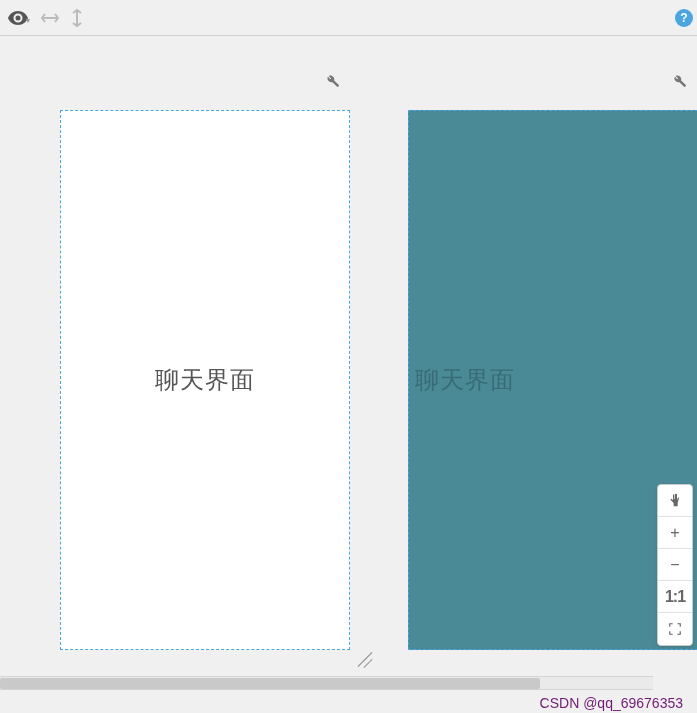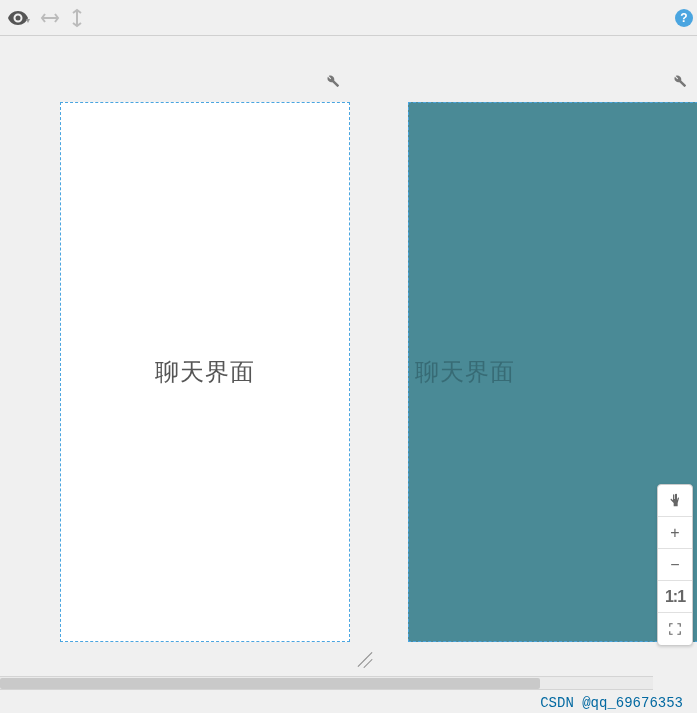--- a/index.html
+++ b/index.html
@@ -46,20 +46,21 @@
     }
     .wrench svg { display:block; }
     .wrench.w1 { left: 326px; top: 38px; }
     .wrench.w2 { left: 673px; top: 38px; }
     .frame {
       position: absolute;
       border: 1px dashed #4aa5e0;
       display: flex;
       align-items: center;
       justify-content: center;
+      margin-top: 8px;
     }
     .frame1 {
       left: 60px; top: 66px;
       width: 290px; height: 540px;
       background: #ffffff;
     }
     .frame2 {
       left: 408px; top: 66px;
       width: 290px; height: 540px;
       background: #4a8a96;
@@ -125,23 +126,23 @@
     .scrollbars-bottom .thumb {
       position: absolute;
       left: 0; top: 1px;
       width: 540px; height: 11px;
       background: #c9c9c9;
       border-radius: 2px;
     }
     .watermark {
       position: absolute;
       right: 14px; bottom: 2px;
-      color: #0369a1;
+      color: #701a75;
       font-size: 14px;
-      font-family: Liberation Mono, monospace;
+      font-family: Liberation Sans, sans-serif;
     }
   </style>
 </head>
 <body>
 
 <div class="toolbar">
   <div class="left-group">
     <span class="eye-icon">
       <svg width="20" height="14" viewBox="0 0 20 14">
           <path fill="currentColor" d="M10 0C5 0 1.7 3.1 0 7c1.7 3.9 5 7 10 7s8.3-3.1 10-7c-1.7-3.9-5-7-10-7zm0 11.5A4.5 4.5 0 1 1 10 2.5a4.5 4.5 0 0 1 0 9z"></path>

